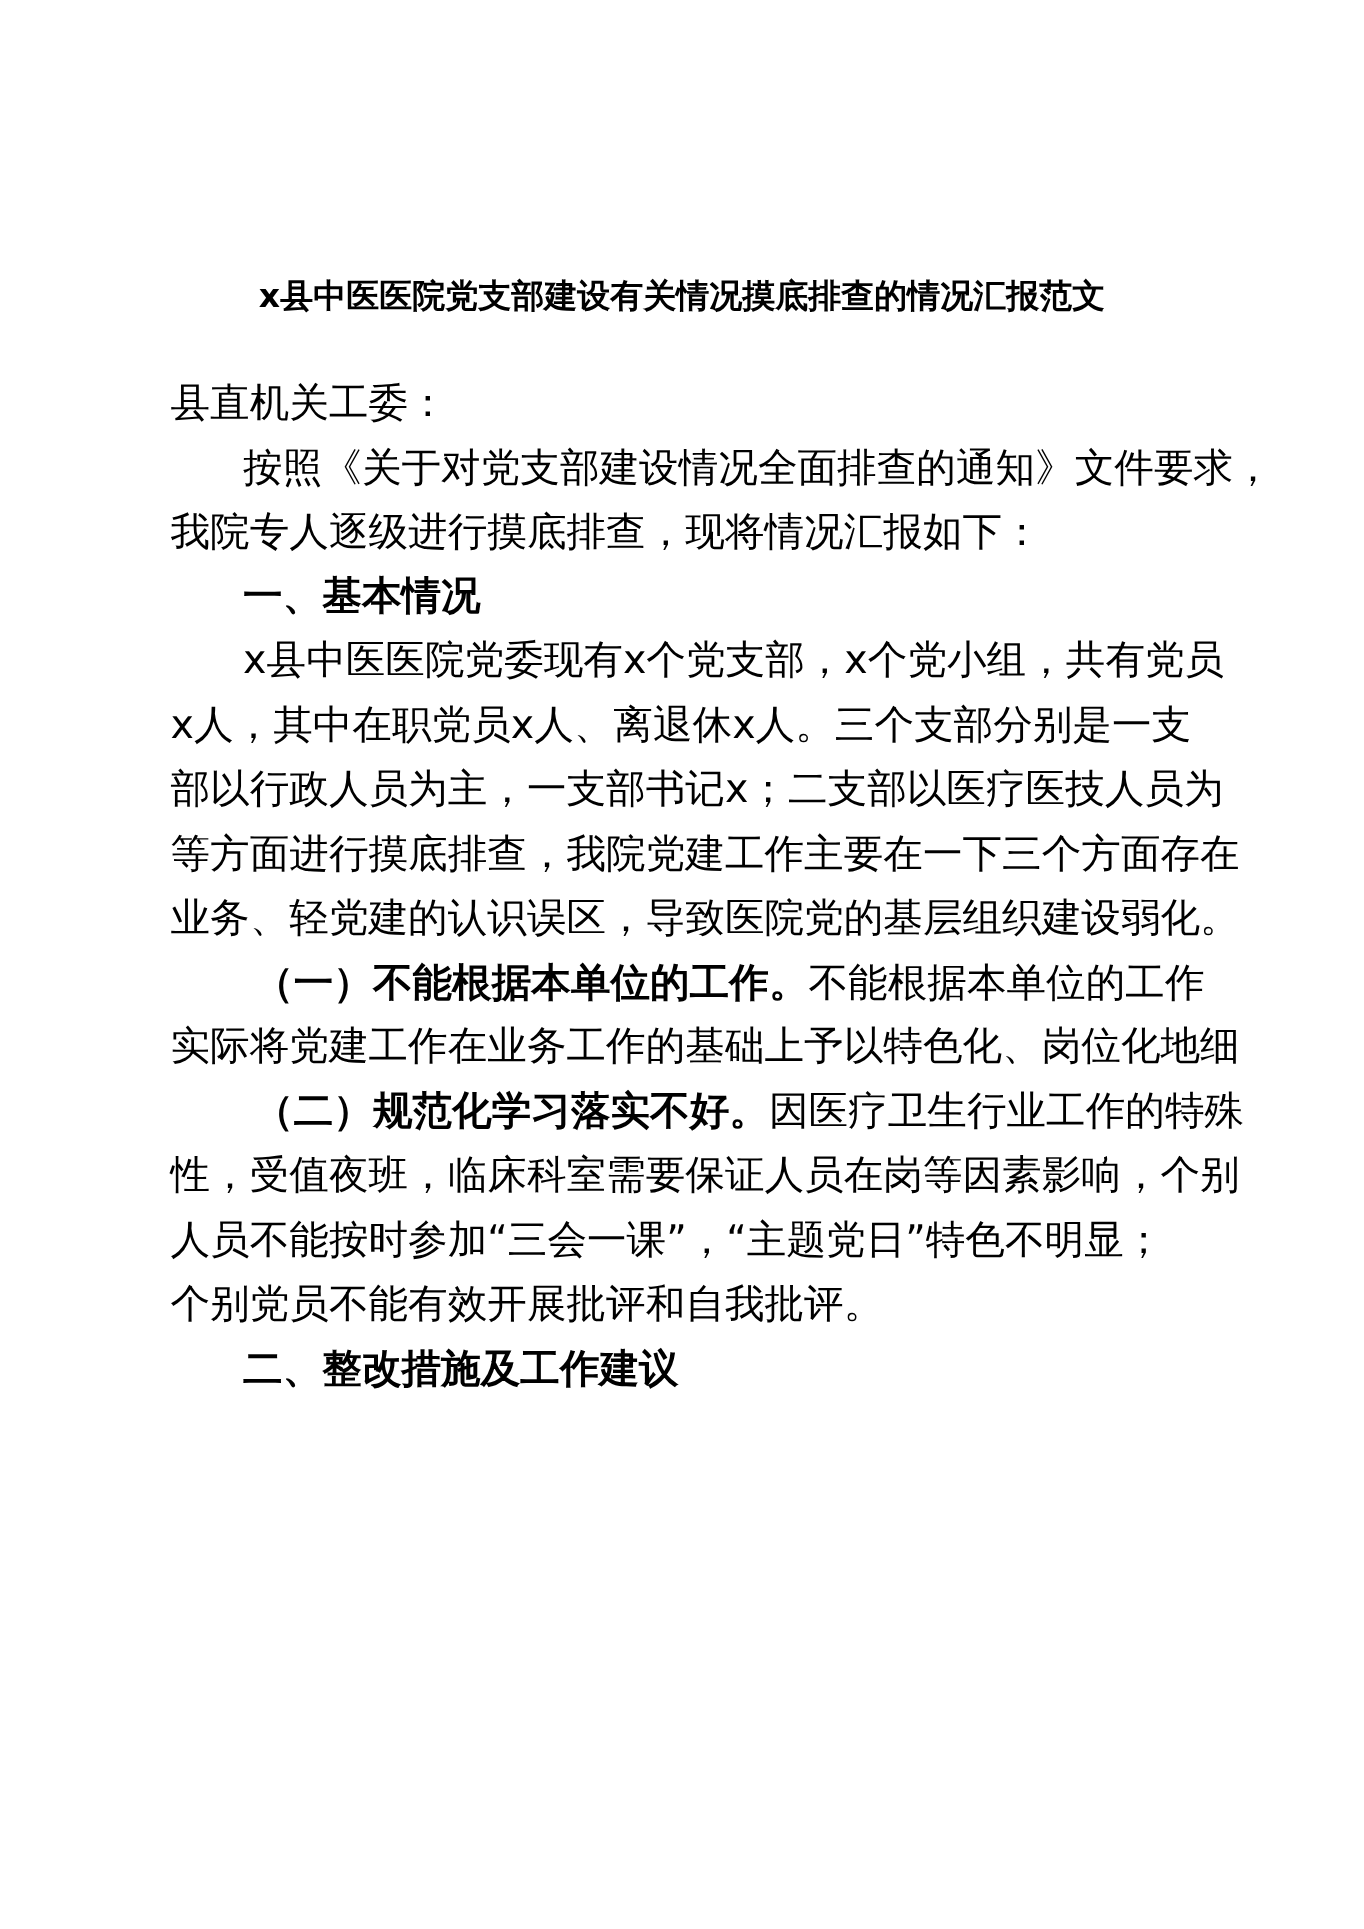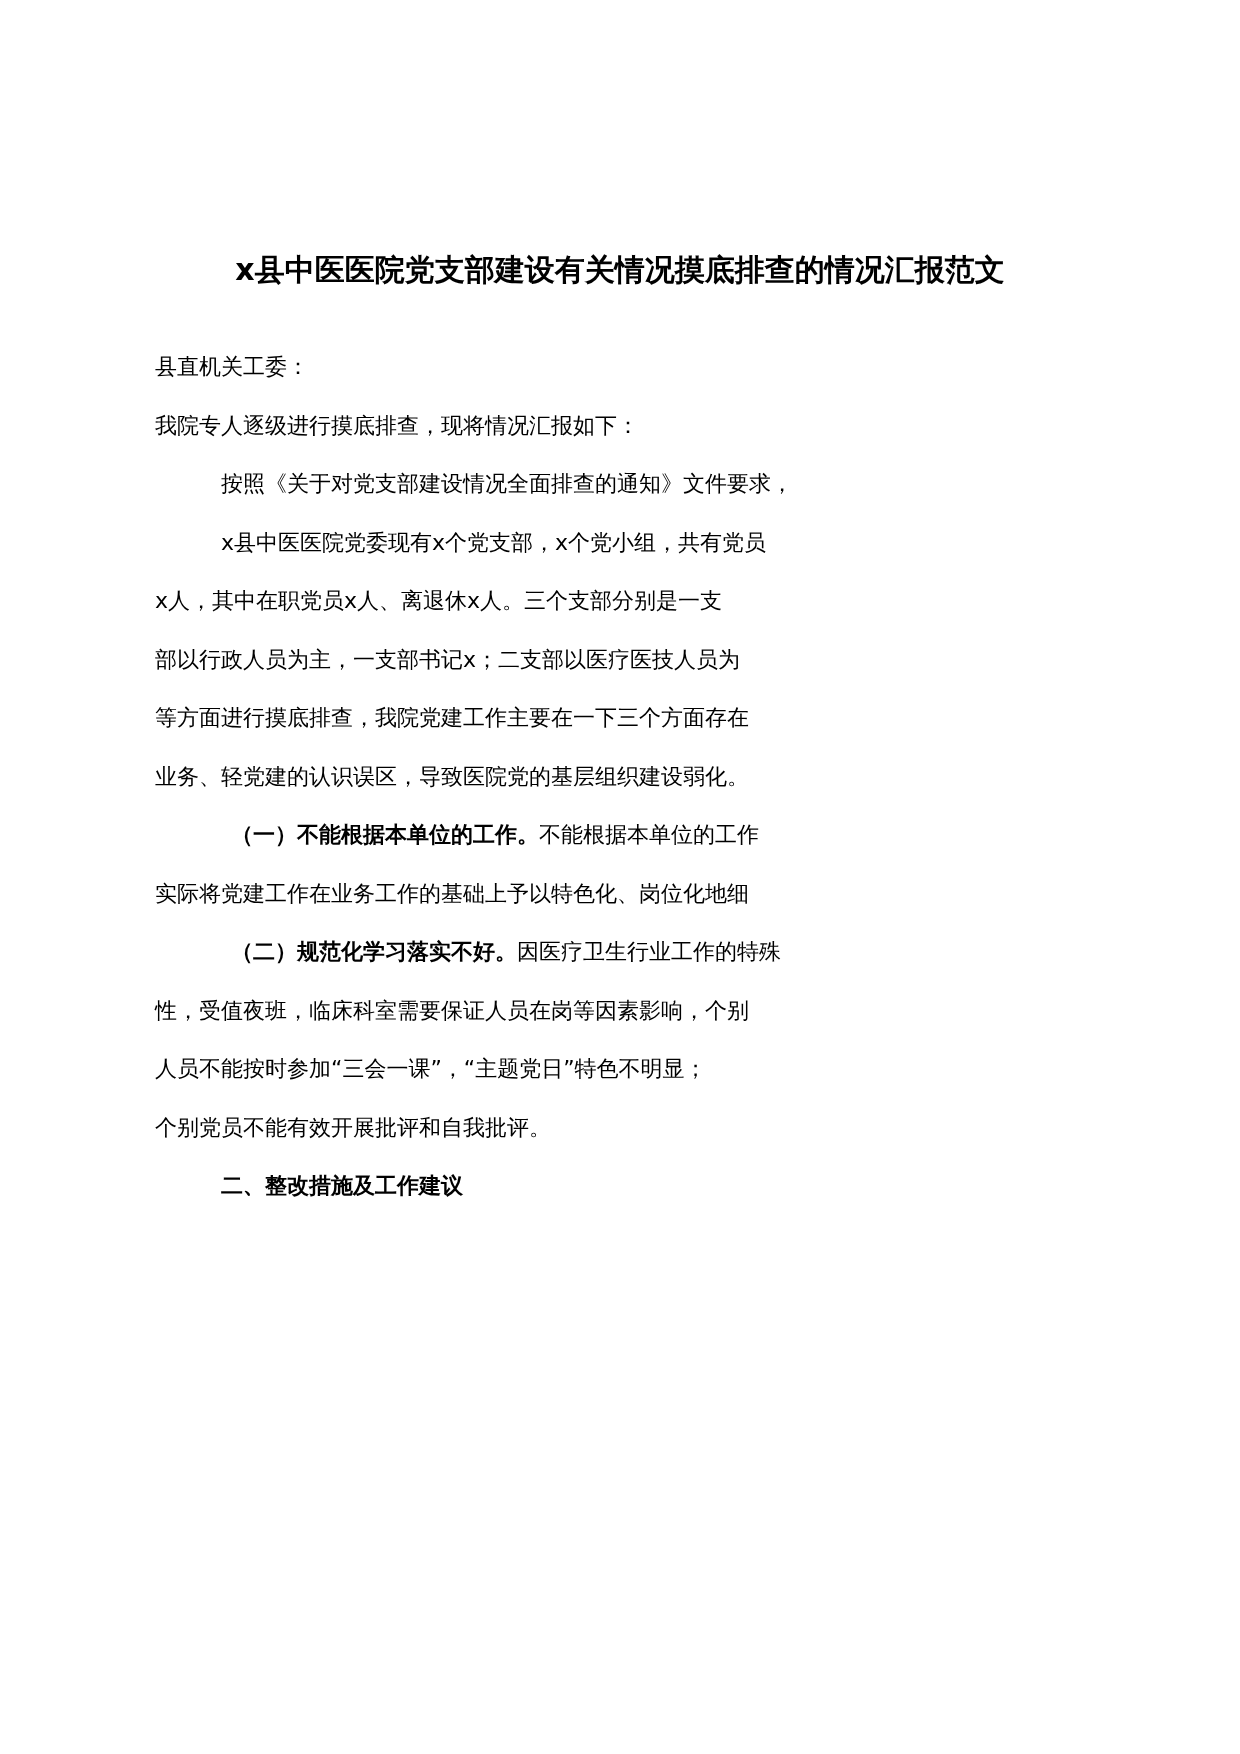--- a/index.html
+++ b/index.html
@@ -32,21 +32,21 @@
       font-weight: bold;
       line-height: 40px;
       letter-spacing: 0px;
       white-space: nowrap;
     }
     .body-text {
       position: absolute;
       left: 155px;
       top: 338px;
       width: 940px;
-      font-size: 22px;
+      font-size: 36px;
       line-height: 58.5px;
       white-space: nowrap;
     }
     .line {
       display: block;
       height: 58.5px;
     }
     .indent {
       padding-left: 66px;
     }
@@ -63,23 +63,24 @@
   </style>
 </head>
 <body>
 
 <div class="page">
 
   <div class="title">x县中医医院党支部建设有关情况摸底排查的情况汇报范文</div>
 
   <div class="body-text">
     <span class="line">县直机关工委：</span>
+    <span class="line indent">按照《关于对党支部建设情况全面排查的通知》文件要求，</span>
     <span class="line">我院专人逐级进行摸底排查，现将情况汇报如下：</span>
-    <span class="line indent">按照《关于对党支部建设情况全面排查的通知》文件要求，</span>
 
+    <span class="line heading">一、基本情况</span>
 
     <span class="line indent">x县中医医院党委现有x个党支部，x个党小组，共有党员</span>
     <span class="line">x人，其中在职党员x人、离退休x人。三个支部分别是一支</span>
     <span class="line">部以行政人员为主，一支部书记x；二支部以医疗医技人员为</span>
     <span class="line">等方面进行摸底排查，我院党建工作主要在一下三个方面存在</span>
     <span class="line">业务、轻党建的认识误区，导致医院党的基层组织建设弱化。</span>
 
     <span class="line indent-sub"><span class="bold">（一）不能根据本单位的工作。</span><span>不能根据本单位的工作</span></span>
     <span class="line">实际将党建工作在业务工作的基础上予以特色化、岗位化地细</span>
 

